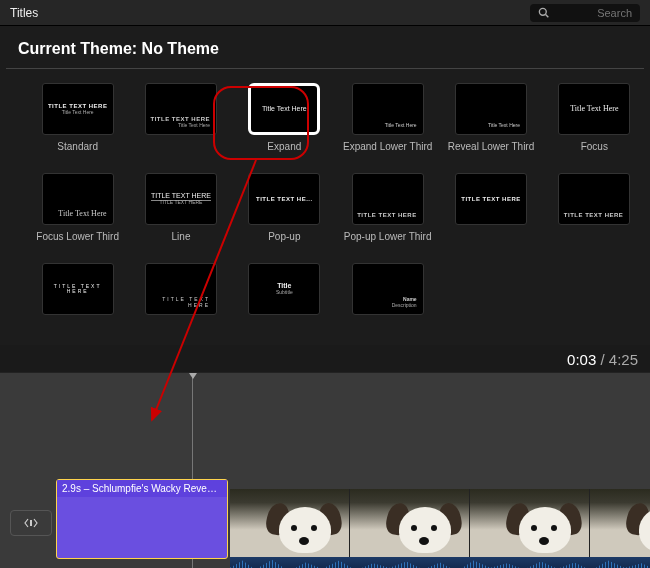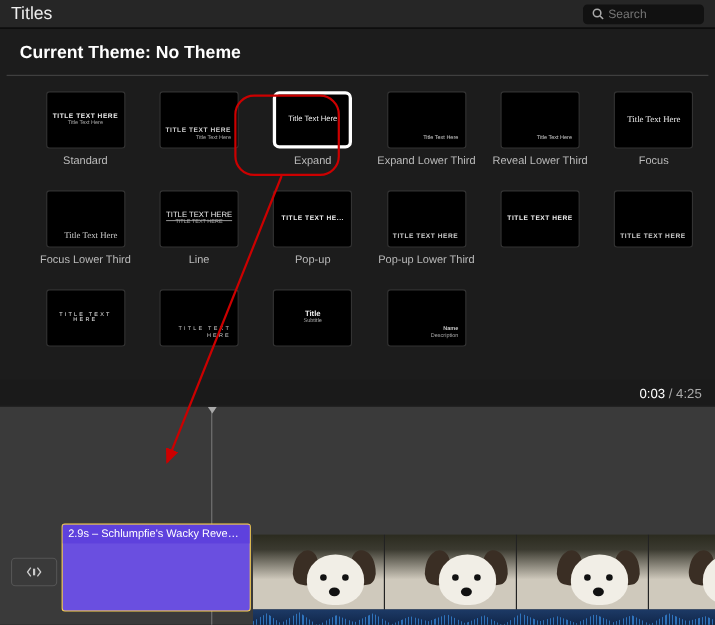--- a/index.html
+++ b/index.html
@@ -16,41 +16,42 @@
     background: #262626;
     height: 26px;
     display: flex;
     align-items: center;
     justify-content: space-between;
     padding: 0 10px;
     border-bottom: 1px solid #000;
   }
   .header-title {
     color: #eee;
-    font-size: 16px;
+    font-size: 12px;
     font-weight: 500;
   }
   .search {
     display: flex;
     align-items: center;
     background: #111;
     border-radius: 4px;
     padding: 2px 8px;
     width: 110px;
     height: 18px;
   }
   .search svg { flex: 0 0 auto; }
   .search input {
     background: transparent;
     border: none;
     outline: none;
     color: #aaa;
     font-size: 11px;
     margin-left: 4px;
     width: 100%;
+    text-align: right;
   }
   .theme-row {
     padding: 14px 12px 10px 12px;
     color: #fff;
     font-size: 16px;
     font-weight: 600;
     border-bottom: 1px solid #444;
     margin: 0 6px;
   }
   .grid {
@@ -121,21 +122,21 @@
     border: 2px solid #cc0000;
     border-radius: 18px;
     width: 96px;
     height: 74px;
     left: 213px;
     top: 86px;
     pointer-events: none;
   }
   .time-row {
     text-align: right;
-    font-size: 12px;
+    font-size: 15px;
     color: #aaa;
     padding: 6px 12px 4px 0;
     background: #1a1a1a;
   }
   .time-row .current { color: #fff; }
   .timeline-zone {
     position: relative;
     background: #3a3a3a;
     height: 218px;
     border-top: 1px solid #222;

